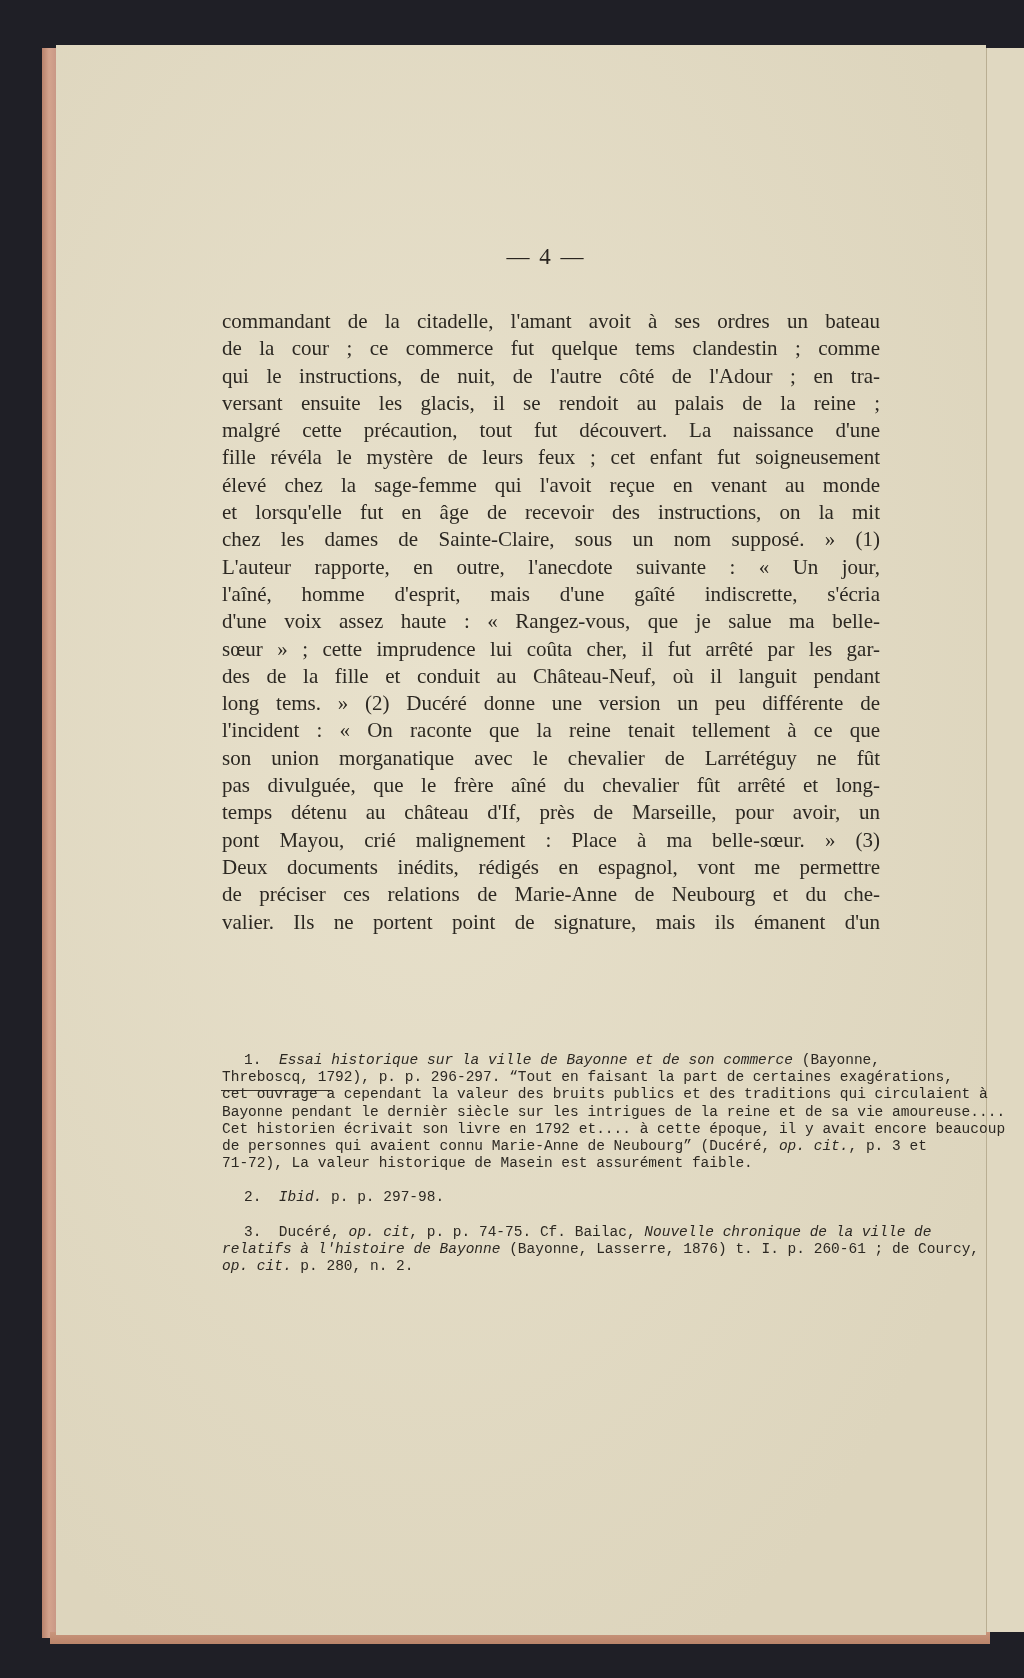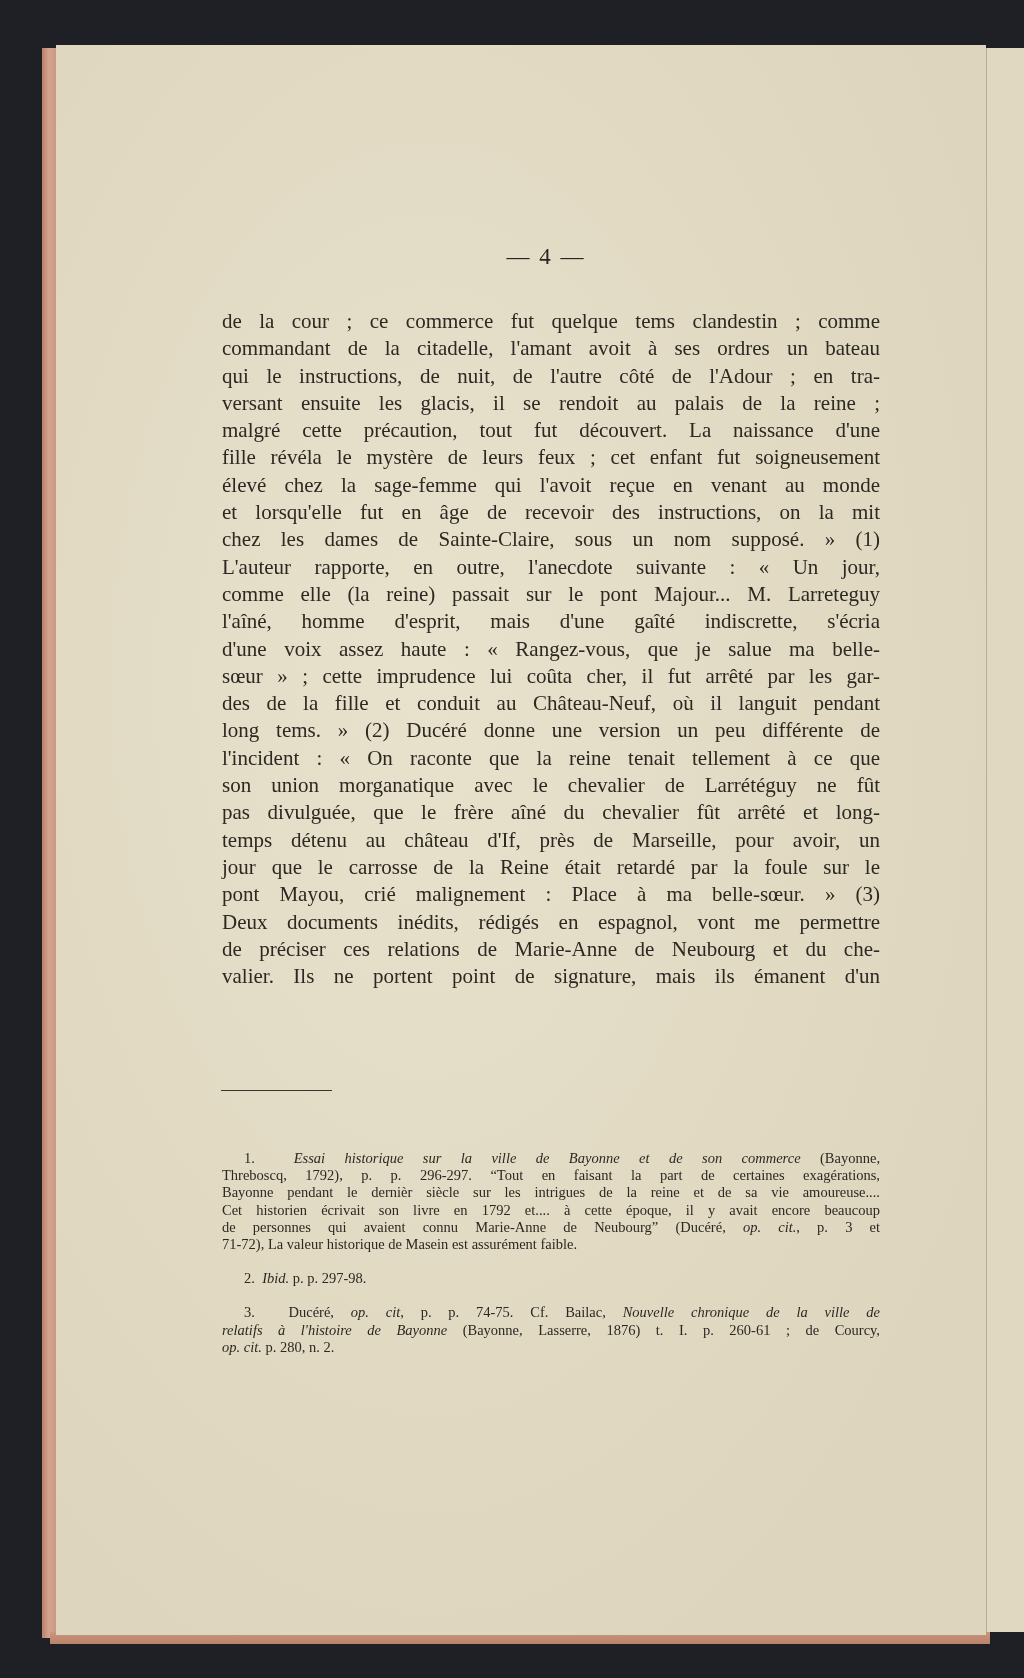--- a/index.html
+++ b/index.html
@@ -38,75 +38,74 @@
   }
   .body-text .line {
     display: block; text-align: justify; text-align-last: justify;
     white-space: nowrap; height: 27.3px; overflow: visible;
   }
   .separator {
     position: absolute; left: 221px; top: 1090px; width: 111px; height: 1px;
     background: #3a342c;
   }
   .footnotes {
-    position: absolute; left: 222px; top: 1150px; width: 658px;
-    font-size: 14.5px; line-height: 17.2px; color: #2c2822;
+    position: absolute; left: 222px; top: 1052px; width: 658px;
+    font-size: 14.5px; line-height: 17.2px; color: #2c2822; font-family: Liberation Mono, monospace;
   }
   .fn { margin-bottom: 17px; }
   .fn .fline {
     display: block; text-align: justify; text-align-last: justify; white-space: nowrap;
   }
   .fn .fline.short { text-align-last: left; }
   .fn .indent { display: inline-block; width: 22px; }
   i { font-style: italic; }
 </style>
 </head>
 <body>
 
 <div class="edge-left"></div>
 <div class="page-next"></div>
 <div class="edge-bottom"></div>
 <div class="page"></div>
 
 <div class="page-number">— 4 —</div>
 
 <div class="body-text" id="body-text">
+    <span class="line">commandant de la citadelle, l'amant avoit à ses ordres un bateau</span>
     <span class="line">de la cour ; ce commerce fut quelque tems clandestin ; comme</span>
-    <span class="line">commandant de la citadelle, l'amant avoit à ses ordres un bateau</span>
     <span class="line">qui le instructions, de nuit, de l'autre côté de l'Adour ; en tra-</span>
     <span class="line">versant ensuite les glacis, il se rendoit au palais de la reine ;</span>
     <span class="line">malgré cette précaution, tout fut découvert. La naissance d'une</span>
     <span class="line">fille révéla le mystère de leurs feux ; cet enfant fut soigneusement</span>
     <span class="line">élevé chez la sage-femme qui l'avoit reçue en venant au monde</span>
     <span class="line">et lorsqu'elle fut en âge de recevoir des instructions, on la mit</span>
     <span class="line">chez les dames de Sainte-Claire, sous un nom supposé. » (1)</span>
     <span class="line">L'auteur rapporte, en outre, l'anecdote suivante : « Un jour,</span>
-    <span class="line">comme elle (la reine) passait sur le pont Majour... M. Larreteguy</span>
     <span class="line">l'aîné, homme d'esprit, mais d'une gaîté indiscrette, s'écria</span>
     <span class="line">d'une voix assez haute : « Rangez-vous, que je salue ma belle-</span>
     <span class="line">sœur » ; cette imprudence lui coûta cher, il fut arrêté par les gar-</span>
     <span class="line">des de la fille et conduit au Château-Neuf, où il languit pendant</span>
     <span class="line">long tems. » (2) Ducéré donne une version un peu différente de</span>
     <span class="line">l'incident : « On raconte que la reine tenait tellement à ce que</span>
     <span class="line">son union morganatique avec le chevalier de Larrétéguy ne fût</span>
     <span class="line">pas divulguée, que le frère aîné du chevalier fût arrêté et long-</span>
     <span class="line">temps détenu au château d'If, près de Marseille, pour avoir, un</span>
-    <span class="line">jour que le carrosse de la Reine était retardé par la foule sur le</span>
     <span class="line">pont Mayou, crié malignement : Place à ma belle-sœur. » (3)</span>
     <span class="line">Deux documents inédits, rédigés en espagnol, vont me permettre</span>
     <span class="line">de préciser ces relations de Marie-Anne de Neubourg et du che-</span>
     <span class="line">valier. Ils ne portent point de signature, mais ils émanent d'un</span>
   </div>
 
 <div class="separator"></div>
 
 <div class="footnotes" id="footnotes">
     <div class="fn">
       <span class="fline"><span class="indent"></span><span>1.&nbsp;&nbsp;</span><i>Essai historique sur la ville de Bayonne et de son commerce</i><span> (Bayonne,</span></span>
       <span class="fline"><span>Threboscq, 1792), p. p. 296-297. “Tout en faisant la part de certaines exagérations,</span></span>
+      <span class="fline"><span>cet ouvrage a cependant la valeur des bruits publics et des traditions qui circulaient à</span></span>
       <span class="fline"><span>Bayonne pendant le dernièr siècle sur les intrigues de la reine et de sa vie amoureuse....</span></span>
       <span class="fline"><span>Cet historien écrivait son livre en 1792 et.... à cette époque, il y avait encore beaucoup</span></span>
       <span class="fline"><span>de personnes qui avaient connu Marie-Anne de Neubourg” (Ducéré, </span><i>op. cit.</i><span>, p. 3 et</span></span>
       <span class="fline short"><span>71-72), La valeur historique de Masein est assurément faible.</span></span>
     </div>
     <div class="fn">
       <span class="fline short"><span class="indent"></span><span>2.&nbsp;&nbsp;</span><i>Ibid.</i><span> p. p. 297-98.</span></span>
     </div>
     <div class="fn">
       <span class="fline"><span class="indent"></span><span>3.&nbsp;&nbsp;</span><span>Ducéré, </span><i>op. cit</i><span>, p. p. 74-75. Cf. Bailac, </span><i>Nouvelle chronique de la ville de</i></span>

